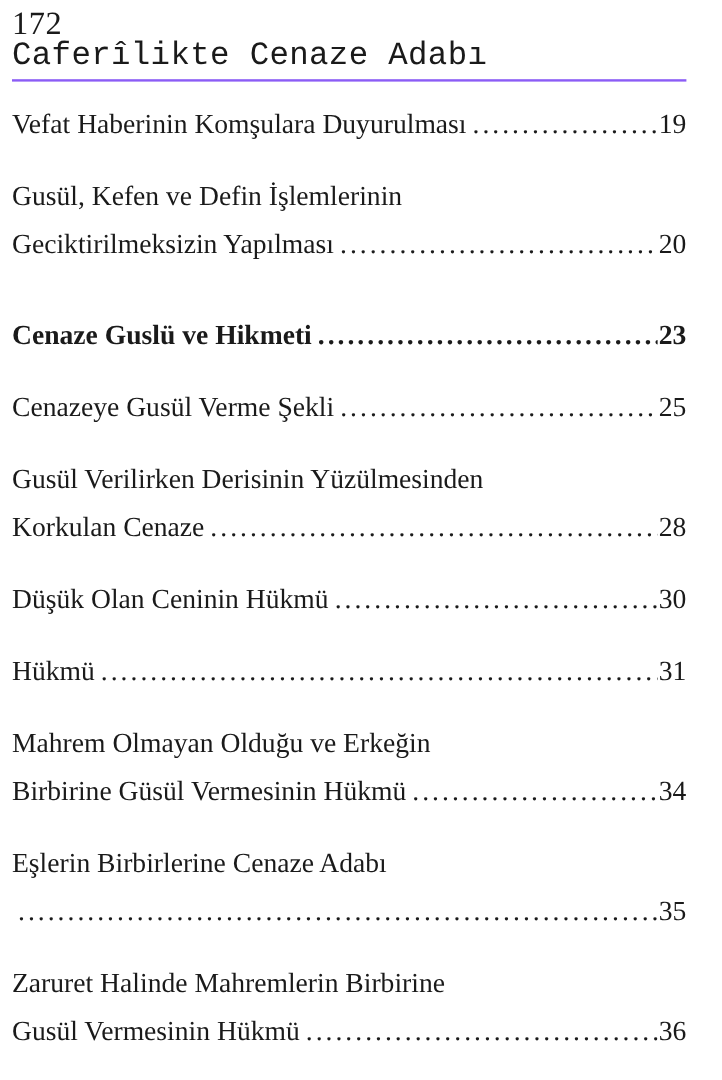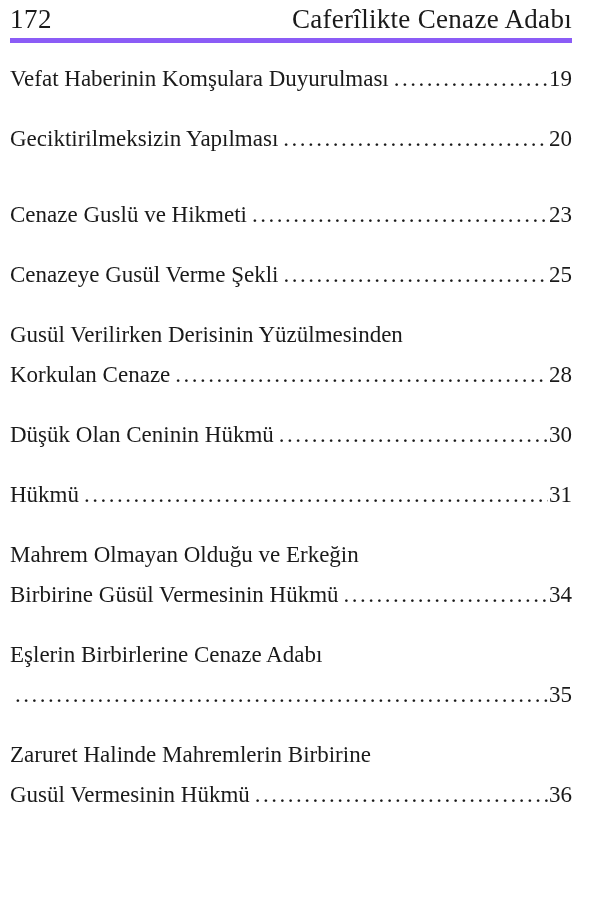--- a/index.html
+++ b/index.html
@@ -18,34 +18,35 @@
     padding: 5px 30px 0 10px;
     overflow: hidden;
   }
   .running-head {
     display: flex;
     justify-content: space-between;
     align-items: baseline;
     font-size: 27px;
     line-height: 28px;
     padding-bottom: 5px;
-    border-bottom: 5px solid #8b5cf6;
+    border-bottom: 2px solid #8b5cf6;
+    flex-direction: column;
   }
   .folio { letter-spacing: 0.5px; }
-  .running-title { letter-spacing: 0.3px; }
+  .running-title { letter-spacing: 0.3px; font-family: Liberation Mono, monospace; }
   .toc {
     margin-top: 16px;
     font-size: 23px;
   }
   .entry {
     line-height: 40px;
     margin-bottom: 20px;
   }
   .entry.bold {
-    font-weight: normal;
+    font-weight: bold;
     margin-top: 36px;
   }
   .toc-line { white-space: nowrap; }
   .leader-row { display: flex; align-items: baseline; }
   .leader-row .title { flex: 0 0 auto; }
   .leader {
     flex: 1 1 auto;
     overflow: hidden;
     white-space: nowrap;
     min-width: 0;
@@ -69,20 +70,21 @@
 
   <main class="toc">
       <div class="entry">
         <div class="toc-line leader-row">
           <span class="title">Vefat Haberinin Komşulara Duyurulması</span>
           <span class="leader"></span>
           <span class="page-num">19</span>
         </div>
       </div>
       <div class="entry">
+        <div class="toc-line"><span class="title">Gusül, Kefen ve Defin İşlemlerinin</span></div>
         <div class="toc-line leader-row">
           <span class="title">Geciktirilmeksizin Yapılması</span>
           <span class="leader"></span>
           <span class="page-num">20</span>
         </div>
       </div>
       <div class="entry bold">
         <div class="toc-line leader-row">
           <span class="title">Cenaze Guslü ve Hikmeti</span>
           <span class="leader"></span>

